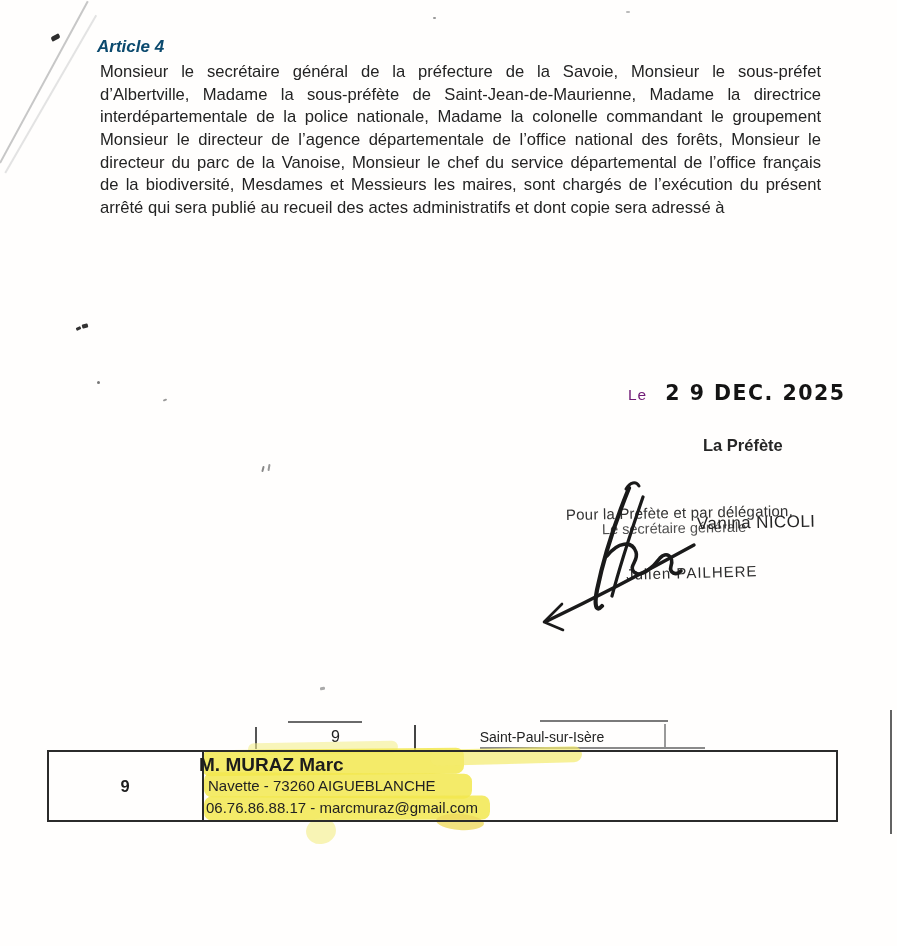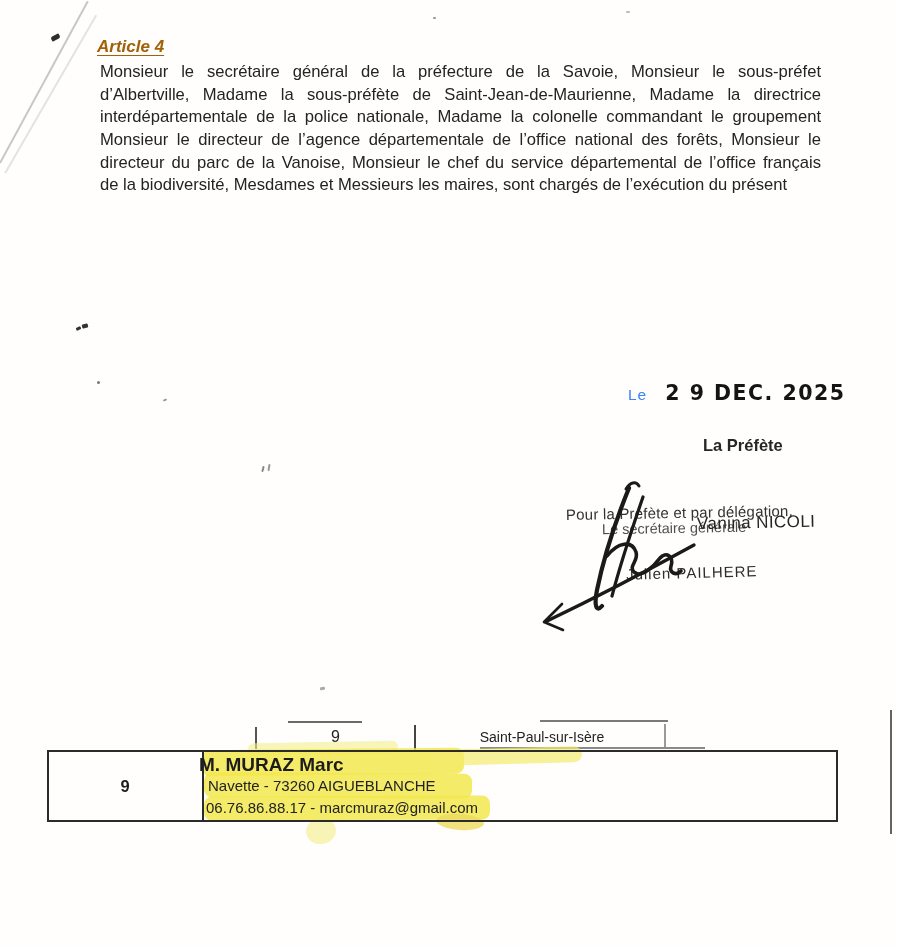--- a/index.html
+++ b/index.html
@@ -10,35 +10,35 @@
 
   
   .fold-line{position:absolute;height:2px;background:#c7c7c7;transform-origin:left center;}
   .fold-line.f2{background:#e3e3e3;height:1.5px;}
   .fold-speck{position:absolute;left:51px;top:35px;width:9px;height:5px;background:#2e2e2e;
     border-radius:2px 1px 2px 1px;transform:rotate(-28deg);}
 
   
   .article-heading{
     position:absolute;left:97px;top:37px;font-size:17px;font-weight:bold;font-style:italic;
-    text-decoration:underline;text-underline-offset:3px;color:#a16207;
+    text-underline-offset:3px;color:#0c4a6e;
   }
   .body-text{position:absolute;left:100px;top:61px;width:721px;}
   .body-line{
     font-size:16.6px;line-height:22.7px;height:22.7px;color:#232323;
     text-align:justify;text-align-last:justify;white-space:normal;
   }
   .body-line:last-child{text-align-last:left;}
 
   
   .speck{position:absolute;background:#333;border-radius:1px;}
 
   
   .date-line{position:absolute;left:628px;top:381px;}
-  .date-label{font-size:15.5px;color:#3b82f6;letter-spacing:1px;}
+  .date-label{font-size:15.5px;color:#701a75;letter-spacing:1px;}
   .date-stamp{
     font-family:"DejaVu Sans",sans-serif;font-weight:bold;font-size:20.5px;color:#141414;
     letter-spacing:1.5px;margin-left:18px;display:inline-block;transform:scaleY(1.05);
   }
   .date-comma{position:absolute;left:806px;top:382px;font-size:16px;color:#333;transform:rotate(-6deg);}
   .prefete{position:absolute;left:703px;top:436px;font-size:16.5px;color:#262626;font-weight:bold;}
 
   
   .stamp-line1{position:absolute;left:566px;top:504px;font-size:15px;color:#333;transform:rotate(-1deg);letter-spacing:.2px;}
   .stamp-line2{position:absolute;left:602px;top:520px;font-size:14.5px;color:#3c3c3c;opacity:.9;transform:rotate(-1deg);}
@@ -89,20 +89,21 @@
 
       <div class="body-line">interdépartementale de la police nationale, Madame la colonelle commandant le groupement</div>
 
 
       <div class="body-line">Monsieur le directeur de l’agence départementale de l’office national des forêts, Monsieur le</div>
 
       <div class="body-line">directeur du parc de la Vanoise, Monsieur le chef du service départemental de l’office français</div>
 
       <div class="body-line">de la biodiversité, Mesdames et Messieurs les maires, sont chargés de l’exécution du présent</div>
 
+      <div class="body-line">arrêté qui sera publié au recueil des actes administratifs et dont copie sera adressé à</div>
 
 
     </div>
 
   <div class="speck" style="left:76px;top:327px;width:5px;height:3px;transform:rotate(-25deg);"></div>
   <div class="speck" style="left:82px;top:324px;width:6px;height:4px;transform:rotate(-15deg);"></div>
   <div class="speck" style="left:97px;top:381px;width:3px;height:3px;background:#777;border-radius:50%;"></div>
   <div class="speck" style="left:163px;top:399px;width:4px;height:2px;background:#999;transform:rotate(-20deg);"></div>
   <div class="speck" style="left:262px;top:466px;width:2px;height:6px;background:#888;transform:rotate(15deg);"></div>
   <div class="speck" style="left:268px;top:464px;width:2px;height:7px;background:#999;transform:rotate(10deg);"></div>

